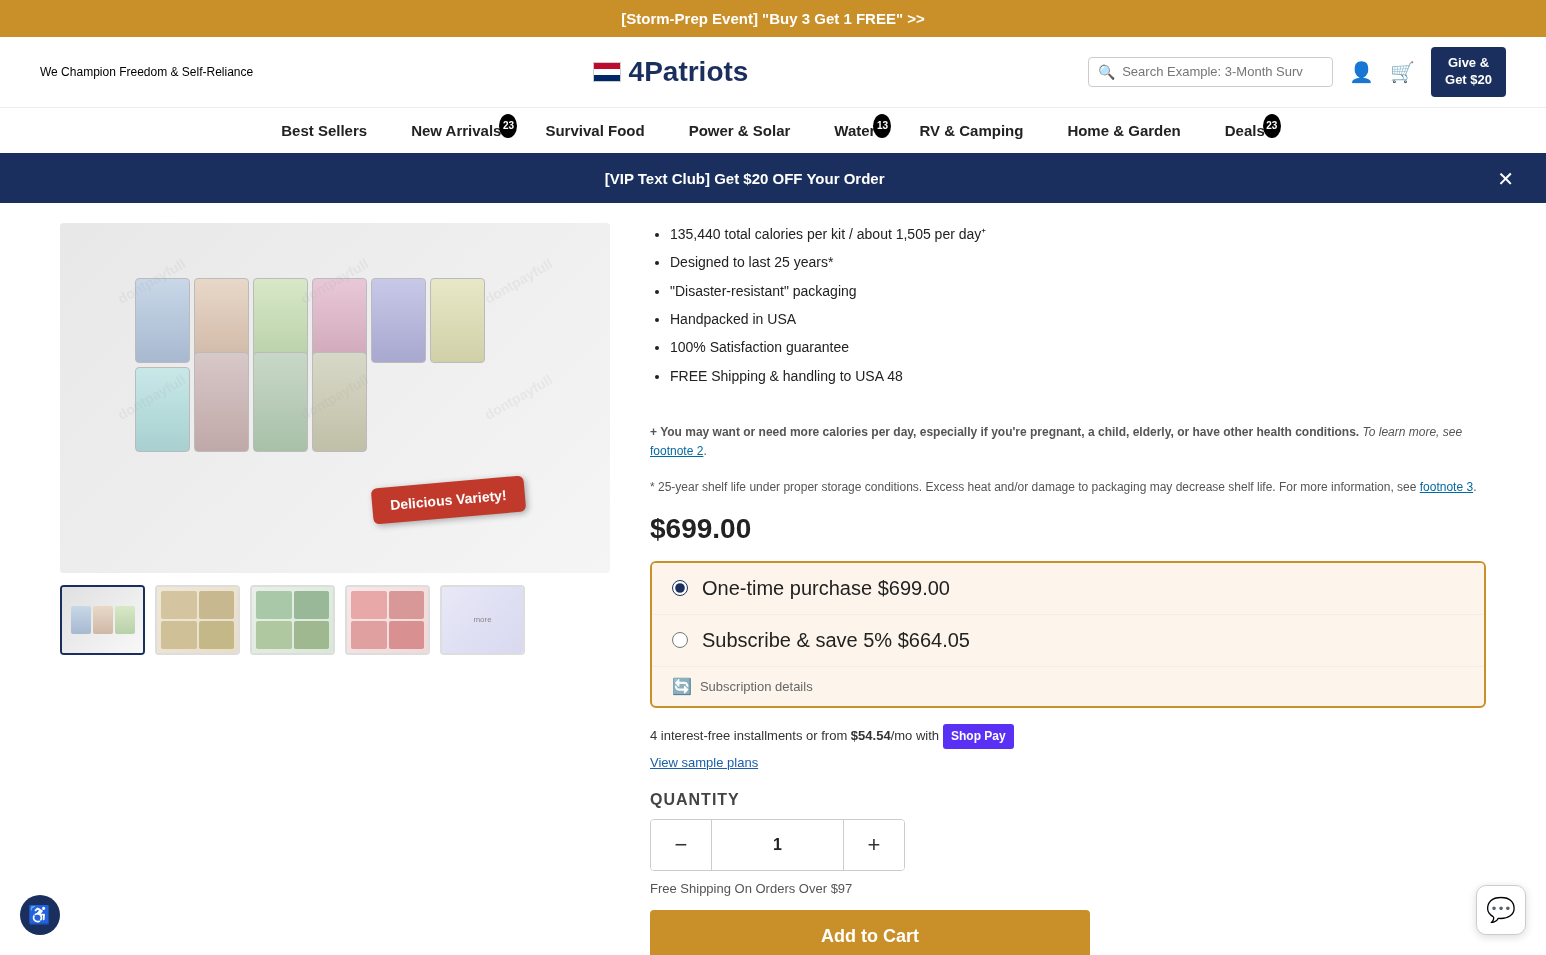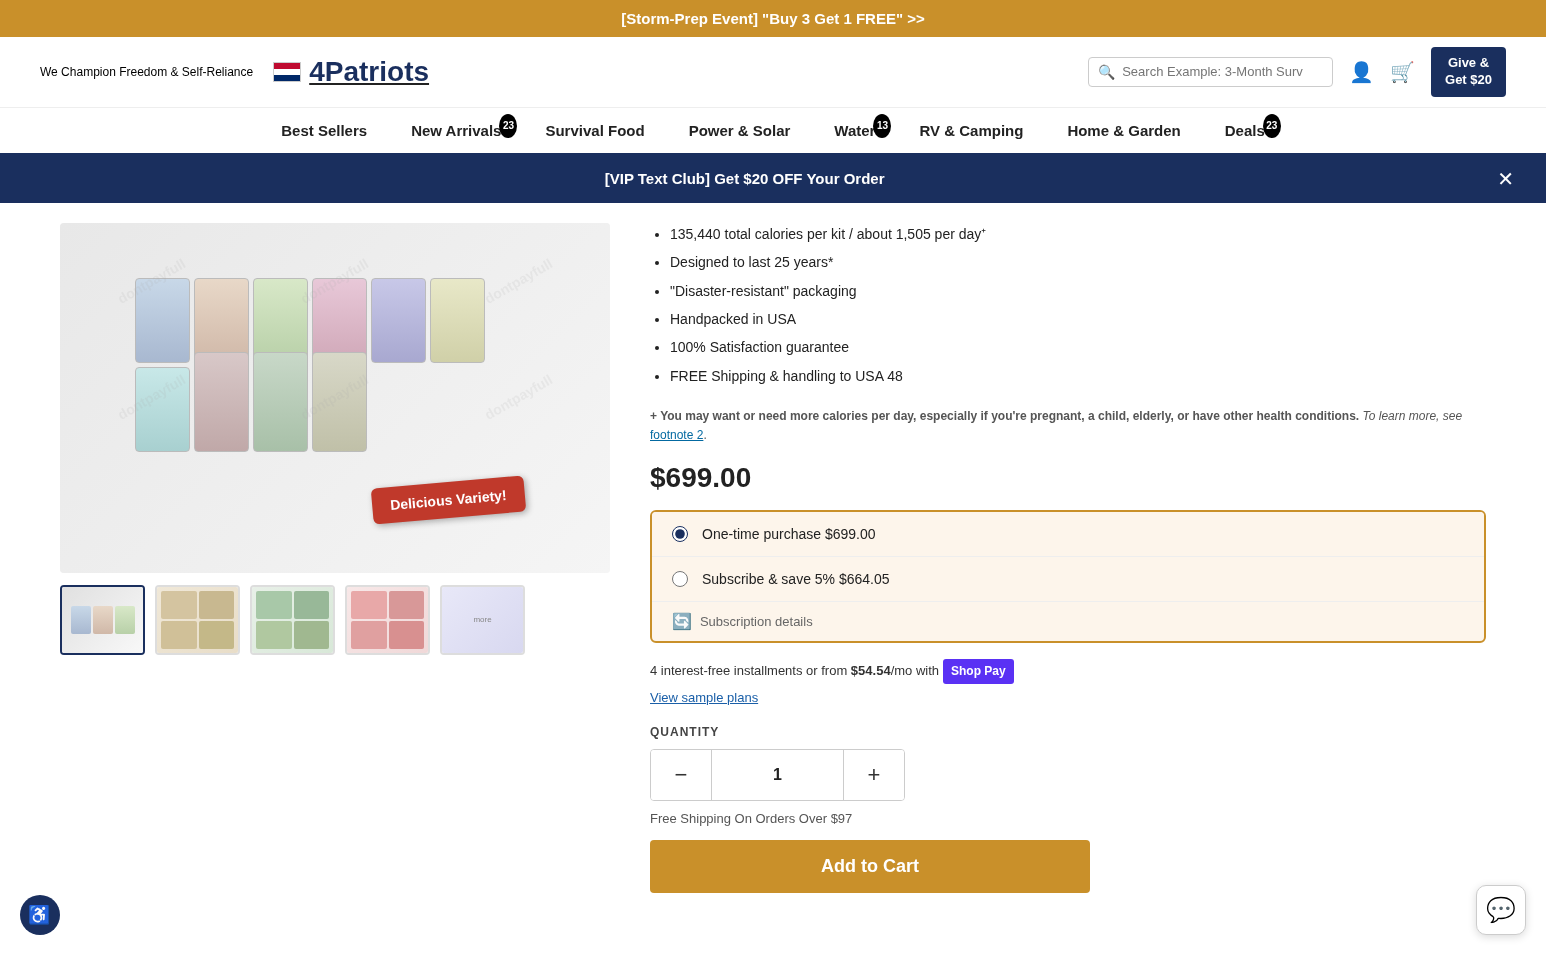--- a/index.html
+++ b/index.html
@@ -26,22 +26,21 @@
     }
     .header-tagline {
       font-size: 12px;
       color: #000000;
       flex: 0 0 auto;
       white-space: nowrap;
     }
     .header-logo {
       flex: 1;
       display: flex;
-      justify-content: flex-start;
-      text-decoration: underline;
+      justify-content: center;
     }
     .logo-text {
       font-size: 28px;
       font-weight: bold;
       color: #1a2f5e;
       display: flex;
       align-items: center;
       gap: 4px;
     }
     .logo-flag {
@@ -219,21 +218,21 @@
       align-items: center;
       justify-content: center;
     }
 
     
     .product-details {
       flex: 1;
     }
 
     .product-bullets {
-      margin-bottom: 20px;
+      margin-bottom: 36px;
     }
     .product-bullets ul {
       list-style: disc;
       padding-left: 20px;
     }
     .product-bullets li {
       margin-bottom: 6px;
       font-size: 14px;
       line-height: 1.6;
     }
@@ -276,21 +275,21 @@
       cursor: pointer;
     }
     .purchase-option:last-child { border-bottom: none; }
     .purchase-option input[type="radio"] {
       accent-color: #1a2f5e;
       width: 16px;
       height: 16px;
       cursor: pointer;
     }
     .purchase-option-label {
-      font-size: 14px;
+      font-size: 20px;
       color: #222;
     }
     .option-active { background: #fdf5eb; }
     .option-inactive { background: #fdf5eb; }
 
     .subscription-note {
       display: flex;
       align-items: center;
       gap: 8px;
       padding: 10px 20px;
@@ -321,21 +320,21 @@
       display: block;
       color: #1a5fa8;
       text-decoration: underline;
       font-size: 13px;
       cursor: pointer;
       margin-top: 2px;
     }
 
     
     .quantity-label {
-      font-size: 12px;
+      font-size: 16px;
       font-weight: bold;
       letter-spacing: 1px;
       color: #444;
       margin-bottom: 10px;
       text-transform: uppercase;
     }
     .quantity-control {
       display: flex;
       align-items: center;
       border: 1px solid #ccc;
@@ -583,20 +582,23 @@
         <li>Handpacked in USA</li>
         <li>100% Satisfaction guarantee</li>
         <li>FREE Shipping &amp; handling to USA 48</li>
       </ul>
     </div>
 
     
     <div class="disclaimer-text">
       <strong><span>+ You may want or need more calories per day, especially if you're pregnant, a child, elderly, or have other health conditions.</span></strong><em> To learn more, see </em><a href="#"><span>footnote 2</span></a>.
     </div>
+    <div class="disclaimer-text">
+      <span>* 25-year shelf life under proper storage conditions. Excess heat and/or damage to packaging may decrease shelf life. For more information, see </span><a href="#"><span>footnote 3</span></a>.
+    </div>
 
     
     <div class="price-main">$699.00</div>
 
     
     <div class="purchase-options">
       <div class="purchase-option option-active">
         <input type="radio" name="purchase" checked="" style="">
         <span class="purchase-option-label">One-time purchase $699.00</span>
       </div>

